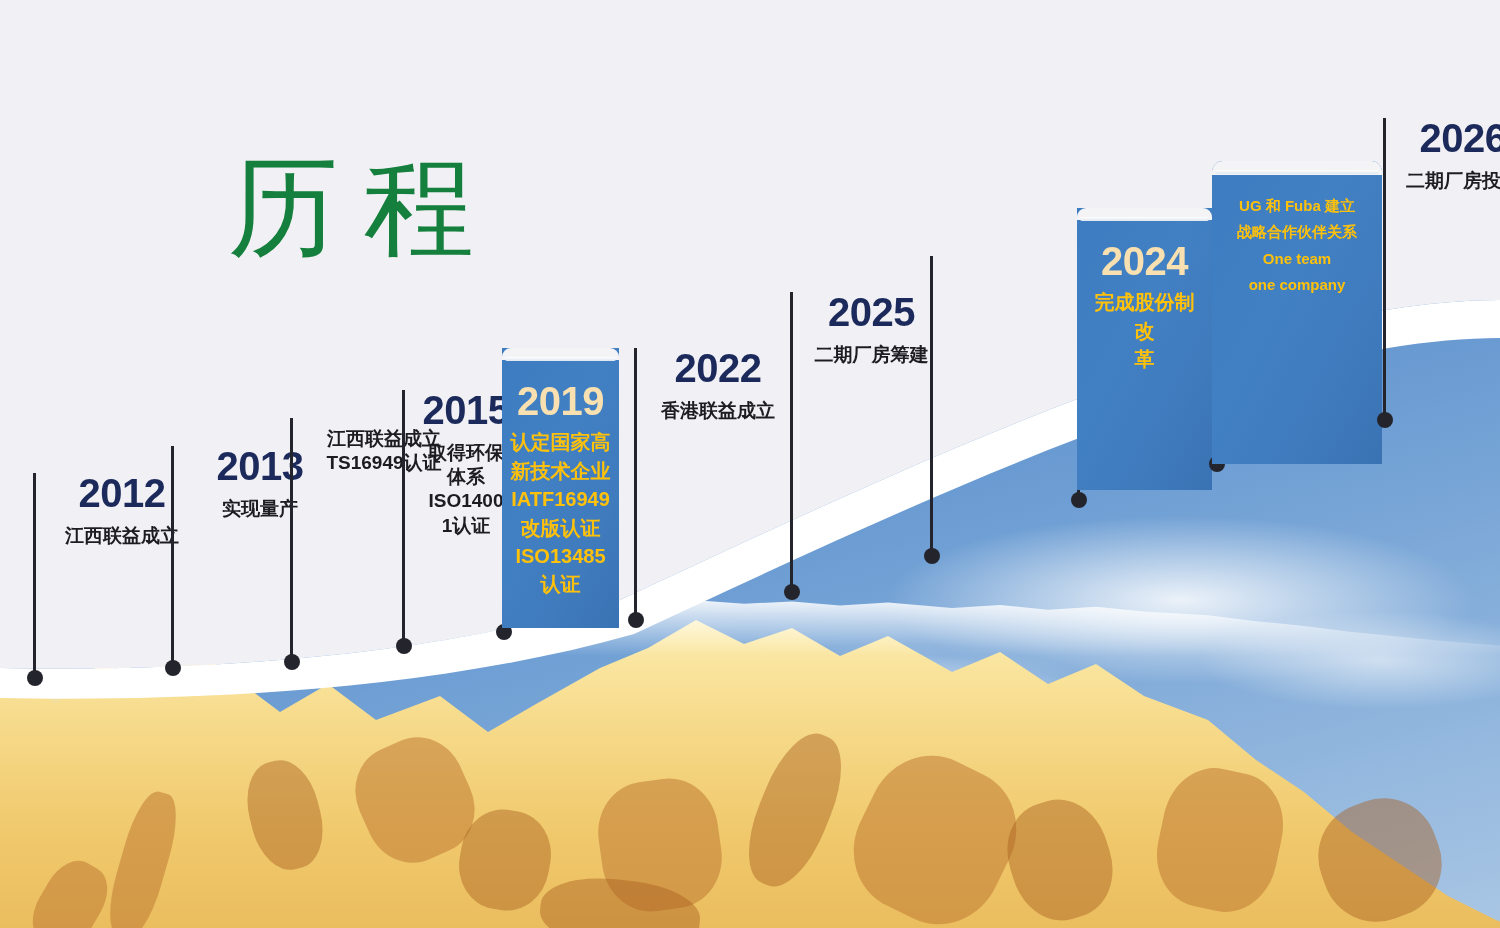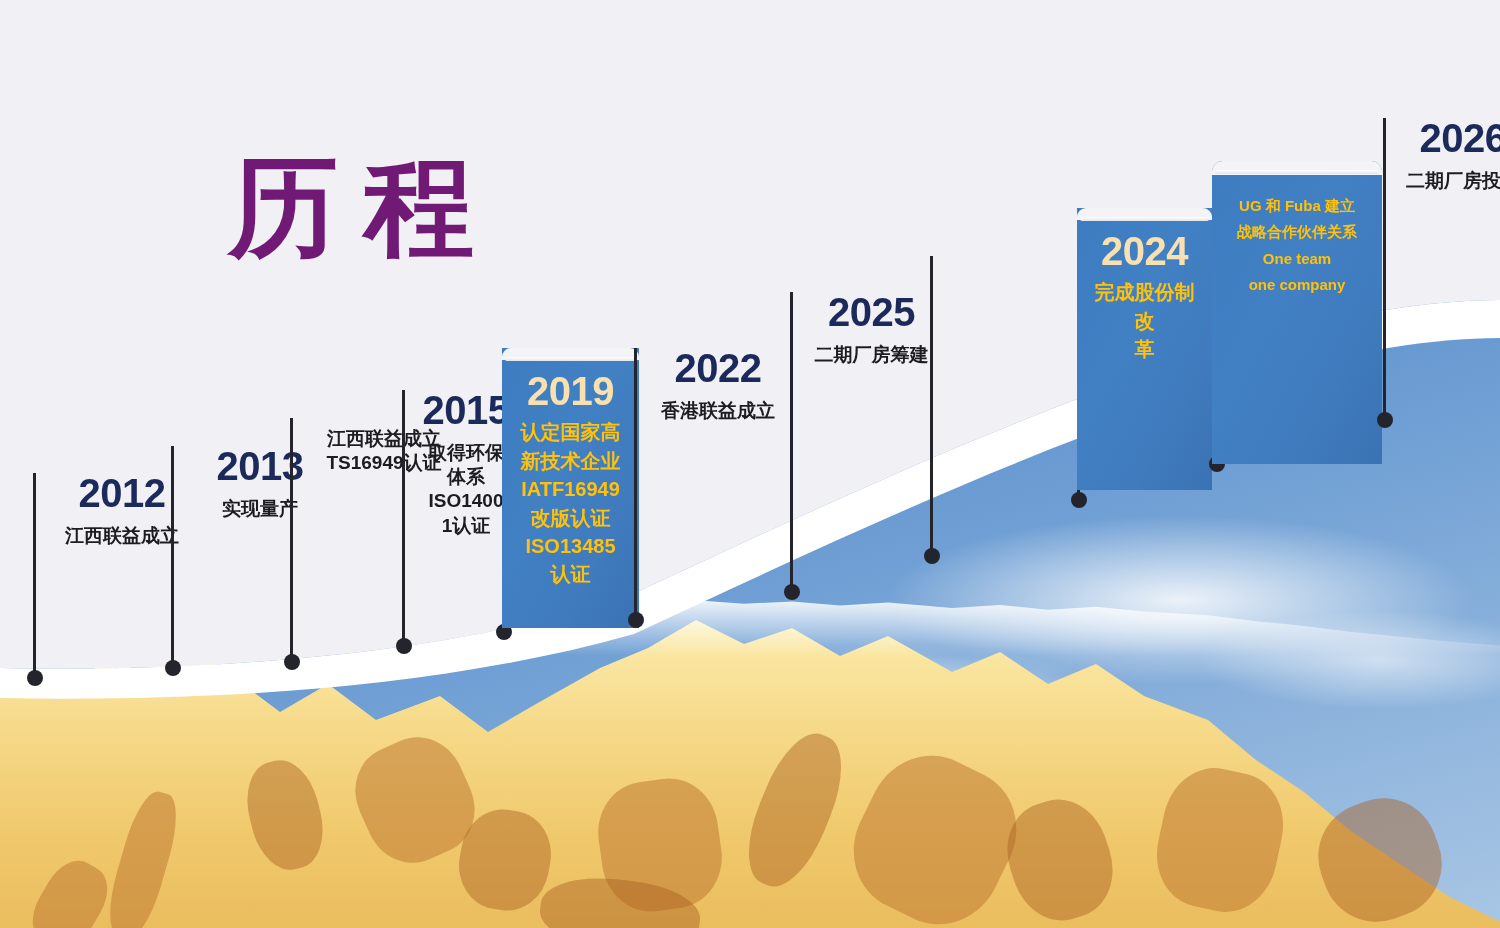--- a/index.html
+++ b/index.html
@@ -75,23 +75,23 @@
   #swoosh{
     position:absolute; left:0; top:0; width:1500px; height:928px;
     pointer-events:none;
   }
 
   
   #title{
     position:absolute;
     left:228px; top:152px;
     font-size:110px;
-    font-weight:700;
+    font-weight:400;
     letter-spacing:26px;
-    color:#701a75;
+    color:#15803d;
     line-height:1;
     white-space:nowrap;
   }
 
   
   .ms{position:absolute;}
   .ms .vline{
     position:absolute;
     width:3px;
     background:#24242c;
@@ -145,21 +145,21 @@
   .panel .capline{
     position:absolute;
     left:3px; right:3px; top:9px;
     height:4px;
     background:linear-gradient(180deg,#ffffff 0%,#dfe6ef 100%);
     border-radius:3px;
   }
   .panel .pinner{
     position:absolute;
     left:0; right:0;
-    top:22px;
+    top:32px;
     padding:0 8px;
     text-align:center;
   }
   .panel .pyr{
     font-size:40px;
     font-weight:700;
     color:#f8e0b0;
     line-height:1.06;
     letter-spacing:-0.5px;
   }
@@ -250,21 +250,21 @@
 体系
 ISO1400
 1认证</div>
     </div>
   </div>
 
   <div class="ms" style="left:502px; top:356px;">
     <div class="vline" style="height:276px;"></div>
     <div class="dot" style="top:268px;"></div>
   </div>
-  <div class="panel" style="left:502px; top:348px; width:137px; height:280px;">
+  <div class="panel" style="left:502px; top:348px; width:117px; height:280px;">
     <div class="cap"></div>
     <div class="capline"></div>
     <div class="pinner">
       <div class="pyr">2019</div>
       <div class="pdesc">认定国家高
 新技术企业
 IATF16949
 改版认证
 ISO13485
 认证</div>

